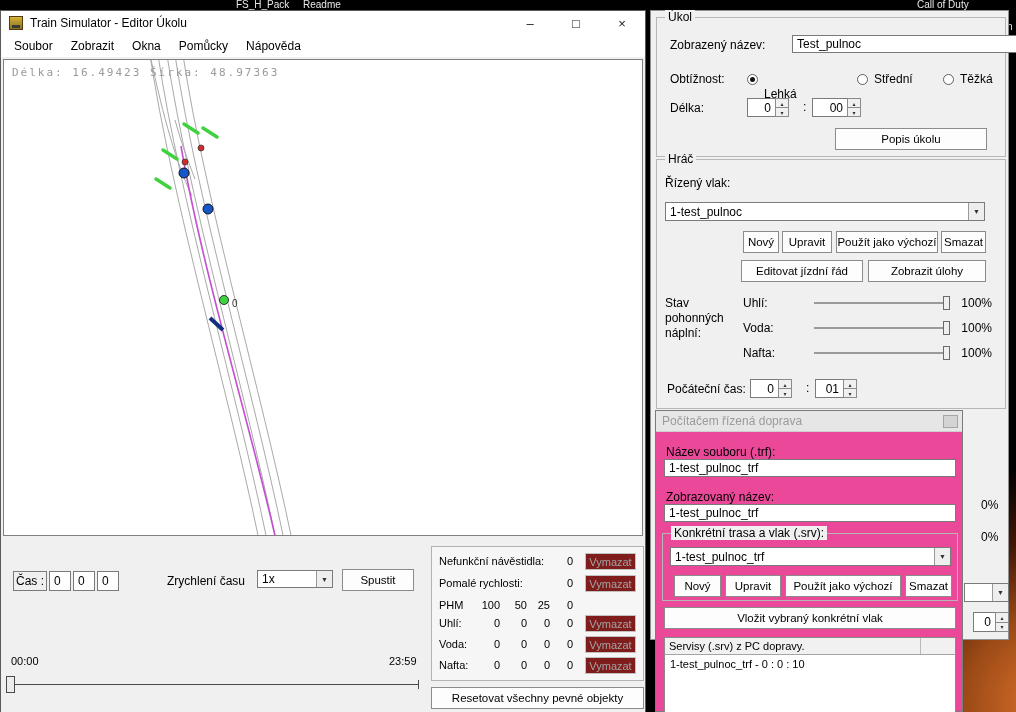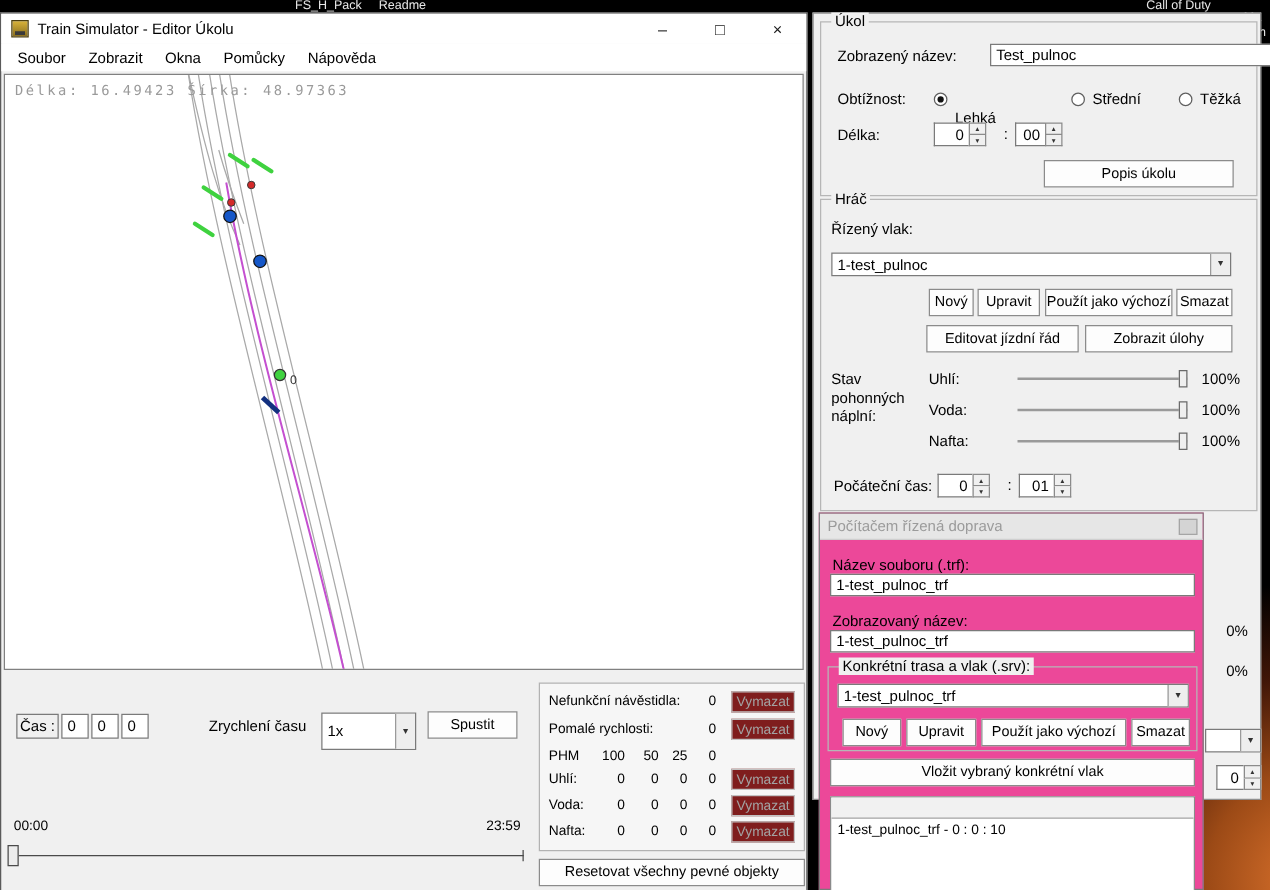--- a/index.html
+++ b/index.html
@@ -130,21 +130,21 @@
         <text x="228" y="247" font-size="10" fill="#333">0</text>
       </svg>
       <div class="map-coords">Délka: 16.49423  Šírka: 48.97363</div>
     </div>
 
     <div class="input" style="left:12px; top:560px; width:34px; height:20px; background:#f0f0f0; justify-content:center;">Čas :</div>
     <div class="input" style="left:48px; top:560px; width:22px; height:20px;">0</div>
     <div class="input" style="left:72px; top:560px; width:22px; height:20px;">0</div>
     <div class="input" style="left:96px; top:560px; width:22px; height:20px;">0</div>
     <div class="label" style="left:166px; top:563px;">Zrychlení času</div>
-    <div class="combo" style="left:256px; top:559px; width:76px; height:30px;">
+    <div class="combo" style="left:256px; top:559px; width:76px; height:18px;">
       <div class="val">1x</div>
       <div class="arrow">▼</div>
     </div>
     <div class="btn" style="left:341px; top:558px; width:72px; height:22px;">Spustit</div>
 
     <div class="label" style="left:10px; top:644px; font-size:11px;">00:00</div>
     <div class="label" style="left:388px; top:644px; font-size:11px;">23:59</div>
     <div style="position:absolute; left:8px; top:664px; width:410px; height:20px;">
       <div style="position:absolute; left:0; right:0; top:9px; height:1px; background:#4a4a4a;"></div>
       <div style="position:absolute; left:0; top:5px; width:1px; height:9px; background:#4a4a4a;"></div>
@@ -216,21 +216,21 @@
       <div class="label" style="left:13px; top:83px;">Délka:</div>
       <div class="spinner" style="left:90px; top:80px; height:19px;">
         <div class="sval" style="width:28px;">0</div>
         <div class="arrows">
             <div>▴</div>
             <div>▾</div>
           </div>
       </div>
       <div class="label" style="left:146px; top:82px;">:</div>
       <div class="spinner" style="left:155px; top:80px; height:19px;">
-        <div class="sval" style="width:24px;">00</div>
+        <div class="sval" style="width:35px;">00</div>
         <div class="arrows">
             <div>▴</div>
             <div>▾</div>
           </div>
       </div>
 
       <div class="btn" style="left:178px; top:110px; width:152px; height:22px;">Popis úkolu</div>
     </div>
 
     <div class="groupbox" style="left:5px; top:148px; width:350px; height:250px;">
@@ -326,18 +326,19 @@
       <div class="btn" style="left:11px; top:41px; width:47px; height:22px;">Nový</div>
       <div class="btn" style="left:62px; top:41px; width:56px; height:22px;">Upravit</div>
       <div class="btn" style="left:122px; top:41px; width:116px; height:22px;">Použít jako výchozí</div>
       <div class="btn" style="left:242px; top:41px; width:47px; height:22px;">Smazat</div>
     </div>
 
     <div class="btn" style="left:8px; top:196px; width:292px; height:22px;">Vložit vybraný konkrétní vlak</div>
 
     <div class="list" style="left:8px; top:226px; width:292px; height:76px;">
       <div class="list-header">
+        <div class="lh-main">Servisy (.srv) z PC dopravy.</div>
         <div class="lh-side"></div>
       </div>
       <div class="list-item">1-test_pulnoc_trf - 0 : 0 : 10</div>
     </div>
   </div>
 </div>
 
 </body></html>

